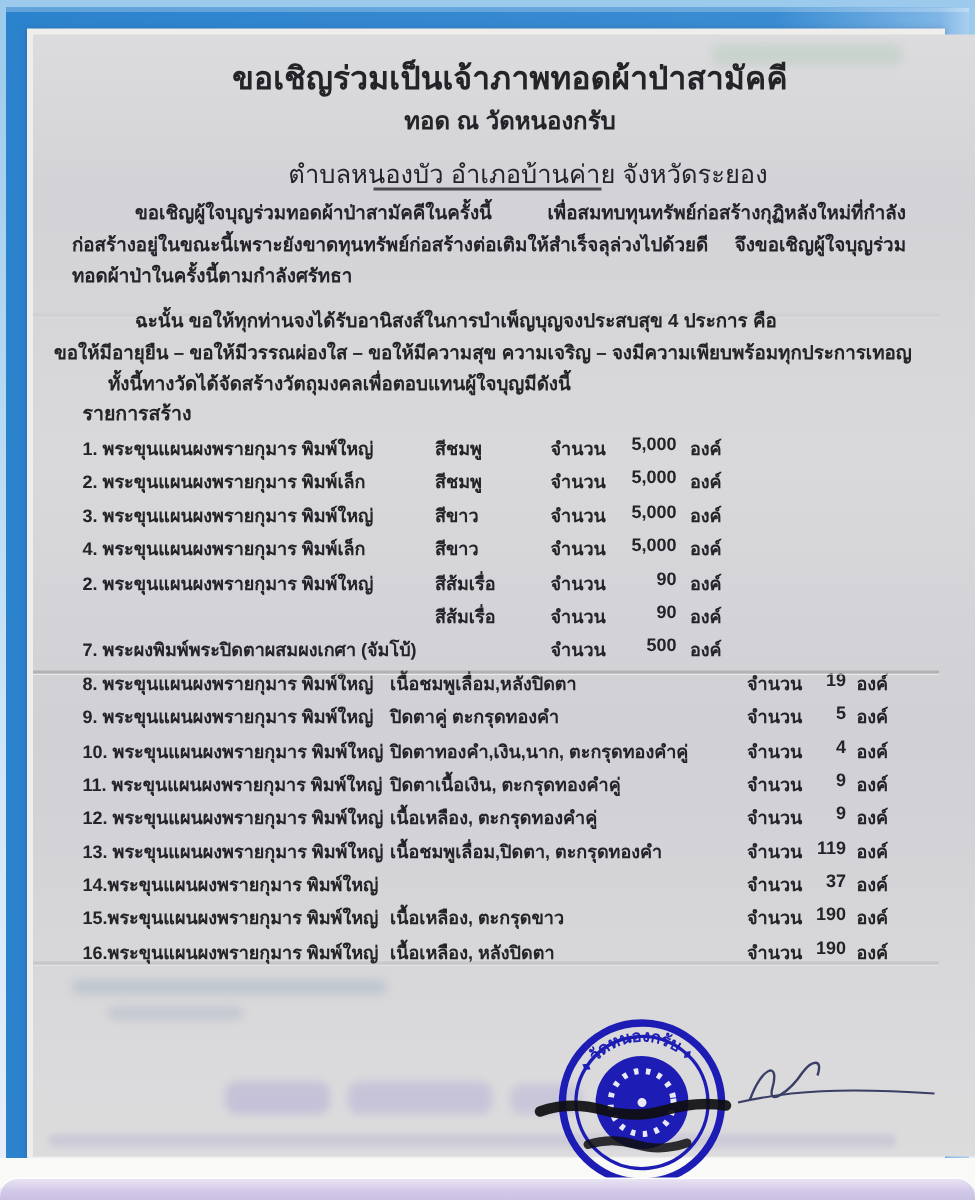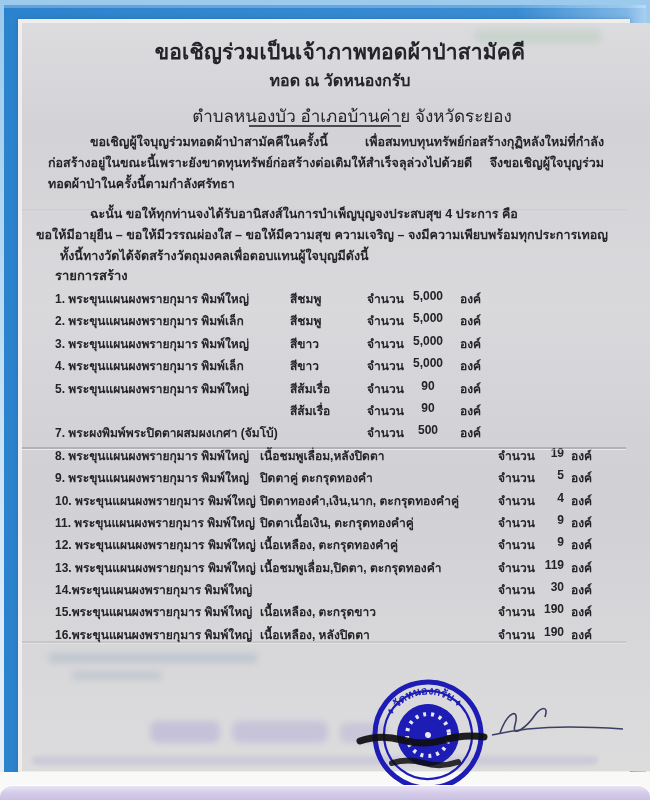--- a/index.html
+++ b/index.html
@@ -22,30 +22,30 @@
   
   .t1{position:absolute;top:12px;left:0;width:100%;text-align:center;font-size:21px;font-weight:700;letter-spacing:.2px;}
   .t2{position:absolute;top:45px;left:0;width:100%;text-align:center;font-size:16px;font-weight:700;}
   .t3{position:absolute;top:79px;left:12px;width:100%;text-align:center;font-size:17px;font-weight:400;}
   .divider{position:absolute;top:102px;left:227px;width:152px;height:0;border-top:2px solid #4a4a4e;}
   
   .p1{position:absolute;top:109px;left:26px;width:556px;font-size:12.5px;font-weight:600;
       line-height:21px;text-indent:42px;text-align:justify;}
   .p2a{position:absolute;top:181px;left:26px;width:560px;font-size:12.5px;font-weight:600;text-indent:42px;}
   .p2b{position:absolute;top:202px;left:14px;width:584px;font-size:12.5px;font-weight:600;}
-  .p2c{position:absolute;top:223px;left:10px;width:560px;font-size:12.5px;font-weight:600;text-indent:28px;}
+  .p2c{position:absolute;top:223px;left:22px;width:560px;font-size:12.5px;font-weight:600;text-indent:28px;}
   .list-header{position:absolute;top:242px;left:33px;font-size:13px;font-weight:700;}
   
   .rows{position:absolute;top:264px;left:0;width:604px;}
   .row{position:relative;height:22.4px;font-size:12px;font-weight:700;}
   .row span{position:absolute;top:2px;white-space:nowrap;}
   .c-label{left:33px;}
   .g1 .c-desc{left:268px;}
   .g1 .c-amt{left:345px;}
-  .g1 .c-qty{left:383px;width:46px;text-align:center;}
+  .g1 .c-qty{left:383px;width:46px;text-align:right;}
   .g1 .c-unit{left:438px;}
   .g2 .c-desc{left:238px;}
   .g2 .c-amt{left:476px;}
   .g2 .c-qty{left:506px;width:36px;text-align:right;}
   .g2 .c-unit{left:549px;}
   
   .crease{position:absolute;left:0;width:604px;height:2px;background:rgba(115,110,104,.32);
           box-shadow:0 1px 0 rgba(255,255,255,.55);}
   .crease.k1{top:424px;}
   .crease.k2{top:618px;opacity:.45;}
@@ -113,21 +113,21 @@
 
   <div class="row g1">
     <span class="c-label">4. พระขุนแผนผงพรายกุมาร พิมพ์เล็ก</span>
     <span class="c-desc">สีขาว</span>
     <span class="c-amt">จำนวน</span>
     <span class="c-qty">5,000</span>
     <span class="c-unit">องค์</span>
   </div>
 
   <div class="row g1">
-    <span class="c-label">5. พระขุนแผนผงพรายกุมาร พิมพ์ใหญ่</span>
+    <span class="c-label">2. พระขุนแผนผงพรายกุมาร พิมพ์ใหญ่</span>
     <span class="c-desc">สีส้มเรื่อ</span>
     <span class="c-amt">จำนวน</span>
     <span class="c-qty">90</span>
     <span class="c-unit">องค์</span>
   </div>
 
   <div class="row g1">
     <span class="c-desc">สีส้มเรื่อ</span>
     <span class="c-amt">จำนวน</span>
     <span class="c-qty">90</span>
@@ -186,21 +186,21 @@
     <span class="c-label">13. พระขุนแผนผงพรายกุมาร พิมพ์ใหญ่</span>
     <span class="c-desc">เนื้อชมพูเลื่อม,ปิดตา, ตะกรุดทองคำ</span>
     <span class="c-amt">จำนวน</span>
     <span class="c-qty">119</span>
     <span class="c-unit">องค์</span>
   </div>
 
   <div class="row g2">
     <span class="c-label">14.พระขุนแผนผงพรายกุมาร พิมพ์ใหญ่</span>
     <span class="c-amt">จำนวน</span>
-    <span class="c-qty">30</span>
+    <span class="c-qty">37</span>
     <span class="c-unit">องค์</span>
   </div>
 
   <div class="row g2">
     <span class="c-label">15.พระขุนแผนผงพรายกุมาร พิมพ์ใหญ่</span>
     <span class="c-desc">เนื้อเหลือง, ตะกรุดขาว</span>
     <span class="c-amt">จำนวน</span>
     <span class="c-qty">190</span>
     <span class="c-unit">องค์</span>
   </div>

